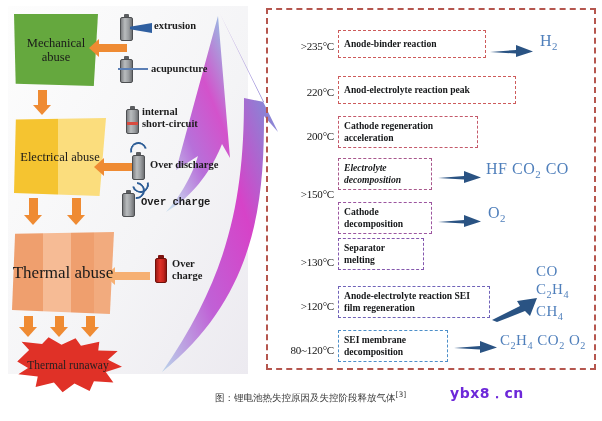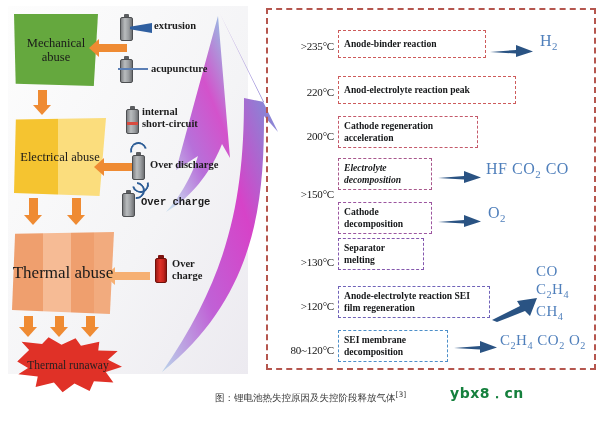--- a/index.html
+++ b/index.html
@@ -88,21 +88,21 @@
        white-space:nowrap;letter-spacing:0.5px;}
   .gas sub{font-size:0.68em;}
   .garrow{position:absolute;height:0;}
   .garrow svg{display:block;overflow:visible;}
 
   
   #caption{position:absolute;left:215px;top:390px;font-size:9.5px;color:#3a3a3a;
      font-family:"DejaVu Sans",sans-serif;white-space:nowrap;}
   #caption sup{font-size:7.5px;}
   #watermark{position:absolute;left:450px;top:385px;font-size:14px;font-weight:bold;
-     color:#15803d;font-family:"DejaVu Sans",sans-serif;letter-spacing:0.5px;}
+     color:#6d28d9;font-family:"DejaVu Sans",sans-serif;letter-spacing:0.5px;}
 </style>
 </head>
 <body>
 
 <div id="canvas">
 
   <div id="left-panel">
     <div id="left-bg"></div>
 
     <svg id="swoosh" viewBox="0 0 120 372">

